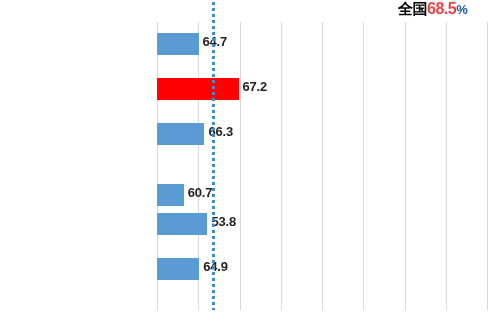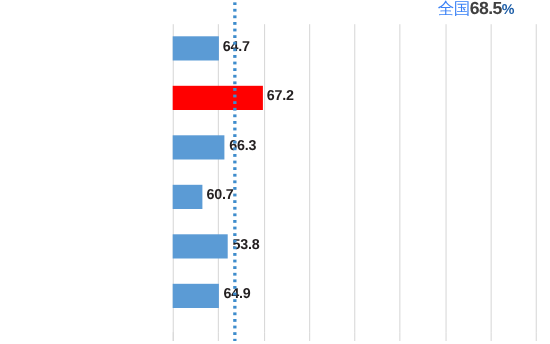--- a/index.html
+++ b/index.html
@@ -14,27 +14,27 @@
   
   .natavg{
     position:absolute;
     top:1px;
     left:398px;
     white-space:nowrap;
     line-height:1;
   }
   .natavg .nlabel{
     font-size:15px;
-    color:#3b82f6;
-    font-weight:normal;
+    color:#000000;
+    font-weight:bold;
     letter-spacing:-0.5px;
   }
   .natavg .nvalue{
     font-size:16px;
-    color:#404040;
+    color:#ef4444;
     font-weight:bold;
     letter-spacing:-0.5px;
   }
   .natavg .npct{
     font-size:13px;
     color:#1F5FA8;
     font-weight:bold;
   }
 
   
@@ -137,21 +137,21 @@
         <div class="barval" style="left: 45.5281px;">64.7</div>
       </div>
       <div class="row" style="top: 45px;">
         <div class="bar hl" style="width: 81.573px;"></div>
         <div class="barval" style="left: 85.573px;">67.2</div>
       </div>
       <div class="row" style="top: 90px;">
         <div class="bar" style="width: 47.4607px;"></div>
         <div class="barval" style="left: 51.4607px;">66.3</div>
       </div>
-      <div class="row" style="top: 135px;">
+      <div class="row" style="top: 151px;">
         <div class="bar" style="width: 26.6966px;"></div>
         <div class="barval" style="left: 30.6966px;">60.7</div>
       </div>
       <div class="row" style="top: 180px;">
         <div class="bar" style="width: 50.427px;"></div>
         <div class="barval" style="left: 54.427px;">53.8</div>
       </div>
       <div class="row" style="top: 225px;">
         <div class="bar" style="width: 42.2697px;"></div>
         <div class="barval" style="left: 46.2697px;">64.9</div>

